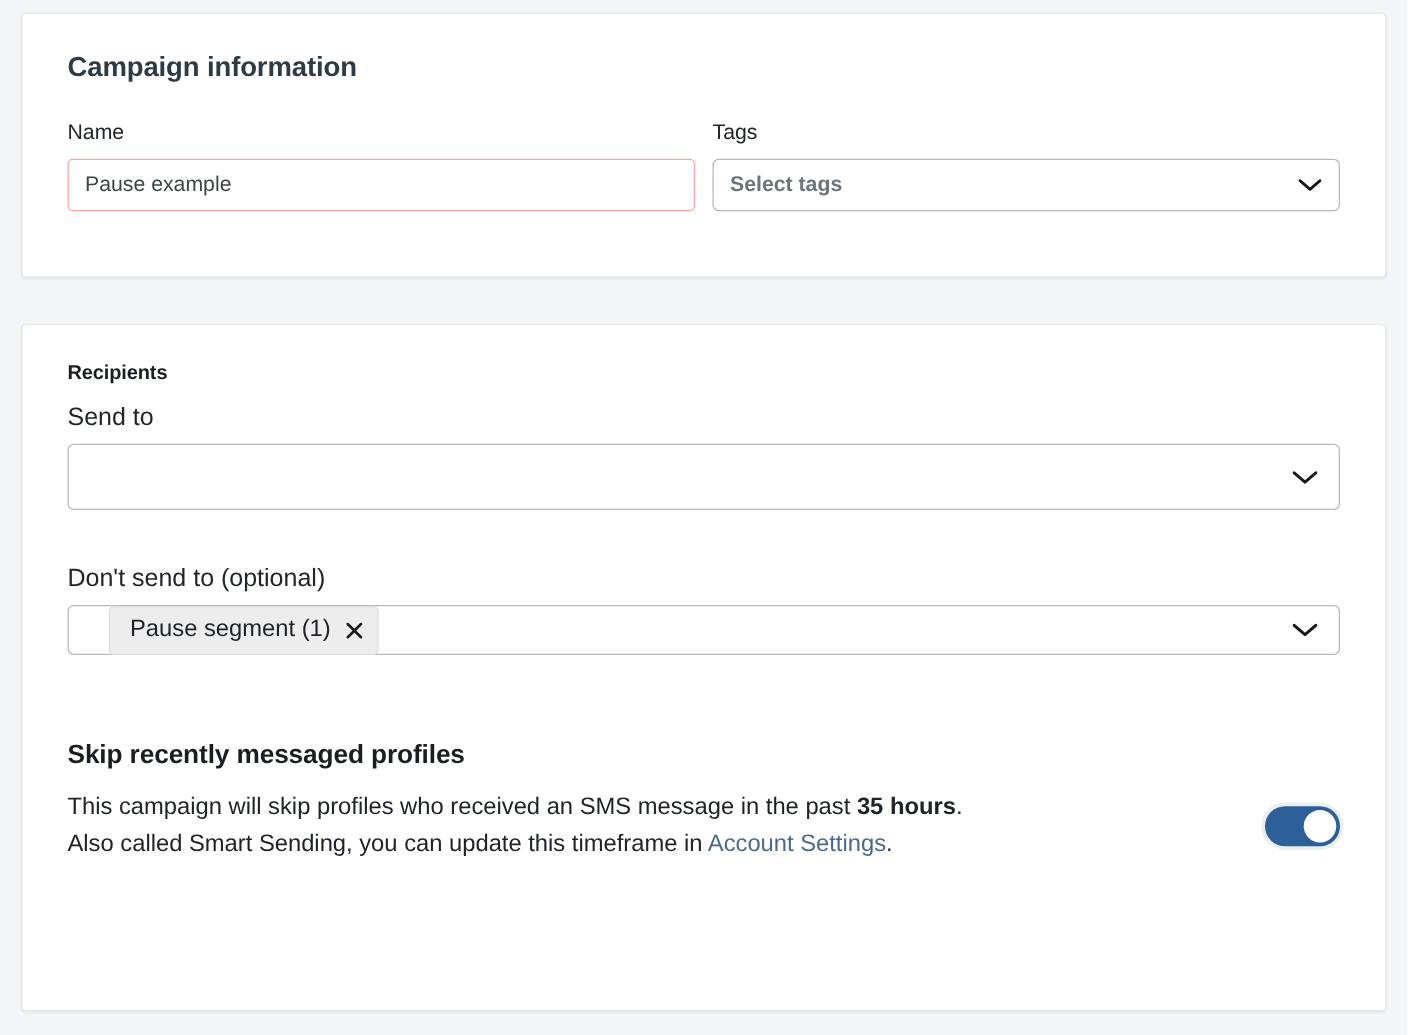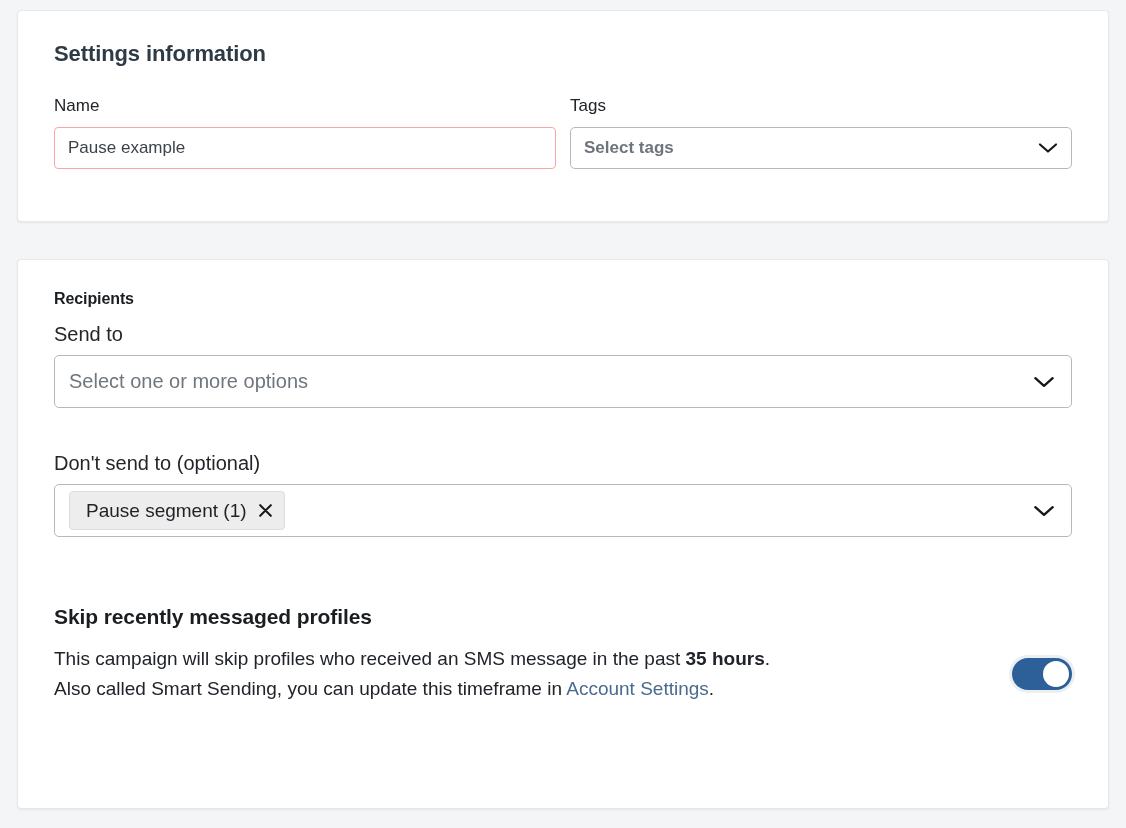--- a/index.html
+++ b/index.html
@@ -212,21 +212,21 @@
     border-radius: 50%;
     background: #ffffff;
   }
 </style>
 </head>
 <body>
 
 <div class="page">
 
   <section class="card card-campaign">
-    <h2 class="heading-campaign">Settings information</h2>
+    <h2 class="heading-campaign">Campaign information</h2>
 
     <div class="field-row">
 
       <div class="field-col-name">
         <label class="field-label">Name</label>
         <input class="text-input" type="text" value="Pause example" style="">
       </div>
 
       <div class="field-col-tags">
         <label class="field-label">Tags</label>
@@ -241,30 +241,29 @@
     </div>
   </section>
 
   <section class="card card-recipients">
 
     <h2 class="heading-recipients">Recipients</h2>
 
     <div class="block-sendto">
       <label class="field-label label-big">Send to</label>
       <div class="select-box select-lg">
-        <span class="select-placeholder-lg">Select one or more options</span>
         <svg class="chev chev-lg" viewBox="0 0 20 12">
           <path d="M2 2.5 L10 9.5 L18 2.5" fill="none" stroke="#16181b" stroke-width="2.2" stroke-linecap="round" stroke-linejoin="round"></path>
         </svg>
       </div>
     </div>
 
     <div class="block-dontsend">
       <label class="field-label label-big">Don't send to (optional)</label>
-      <div class="select-box select-lg" style="height:53px;padding:0 44px 0 14px;">
+      <div class="select-box select-lg" style="height:40px;padding:0 44px 0 32px;">
         <span class="chip">
           <span class="chip-label">Pause segment (1)</span>
           <svg class="chip-x" viewBox="0 0 16 16">
             <path d="M3 3 L13 13 M13 3 L3 13" fill="none" stroke="#16181b" stroke-width="1.9" stroke-linecap="round"></path>
           </svg>
         </span>
         <svg class="chev chev-lg" viewBox="0 0 20 12">
           <path d="M2 2.5 L10 9.5 L18 2.5" fill="none" stroke="#16181b" stroke-width="2.2" stroke-linecap="round" stroke-linejoin="round"></path>
         </svg>
       </div>

